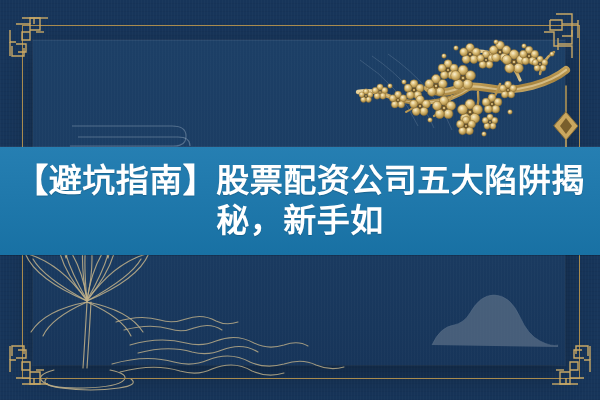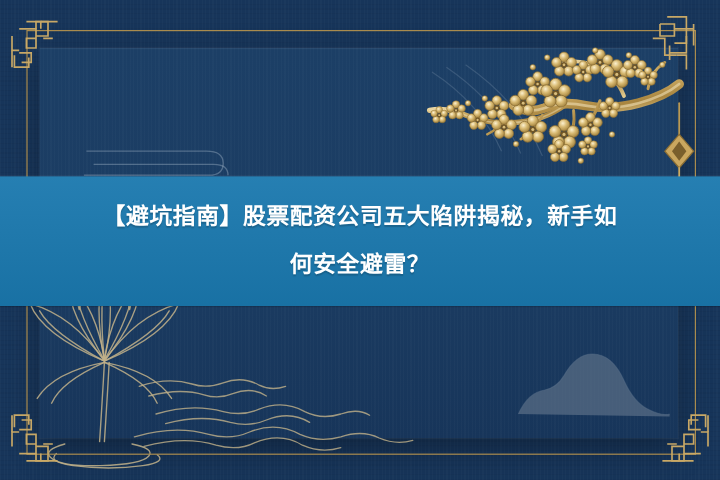--- a/index.html
+++ b/index.html
@@ -117,21 +117,21 @@
   }
   .title-band::before {
     content: "";
     position: absolute;
     inset: 0;
     background: linear-gradient(180deg, rgba(255,255,255,0.05), rgba(0,0,0,0.06));
   }
   .title-text {
     position: relative;
     color: #ffffff;
-    font-size: 19px;
+    font-size: 33px;
     font-weight: bold;
     line-height: 40px;
     letter-spacing: .5px;
     text-align: center;
     width: 580px;
     font-family: "DejaVu Sans", "Liberation Sans", sans-serif;
     text-shadow: 0 1px 1px rgba(0,0,0,0.18);
   }
 </style>
 </head>
@@ -355,17 +355,16 @@
       <path d="M42 10 v18"></path>
       <path d="M8 22 h10 v14 h10"></path>
       <path d="M22 28 v12"></path>
       <path d="M28 36 h8 v12"></path>
     </g>
   </svg>
 
   <div class="title-band">
     <div class="title-text">
       <div>【避坑指南】股票配资公司五大陷阱揭秘，新手如</div>
-      <div>何安全避雷？</div>
     </div>
   </div>
 
 </div>
 
 </body></html>

